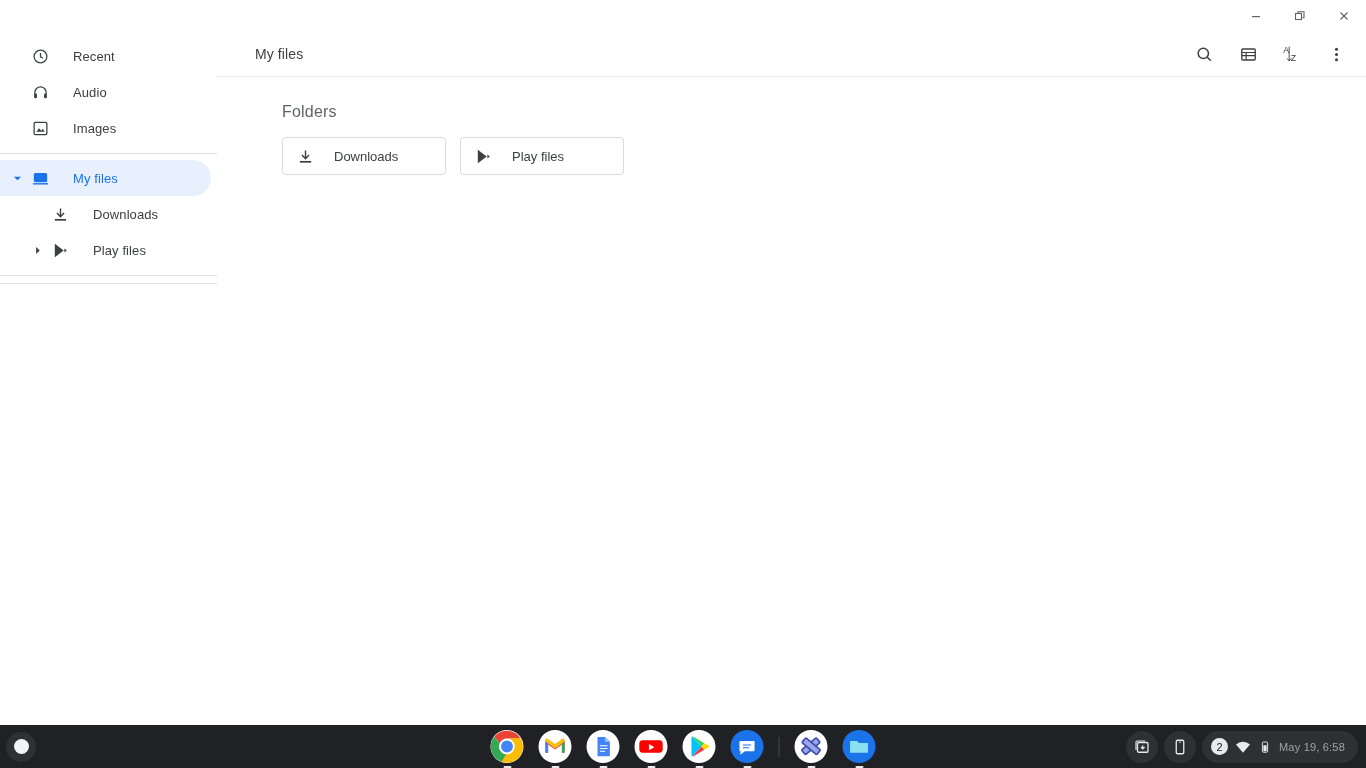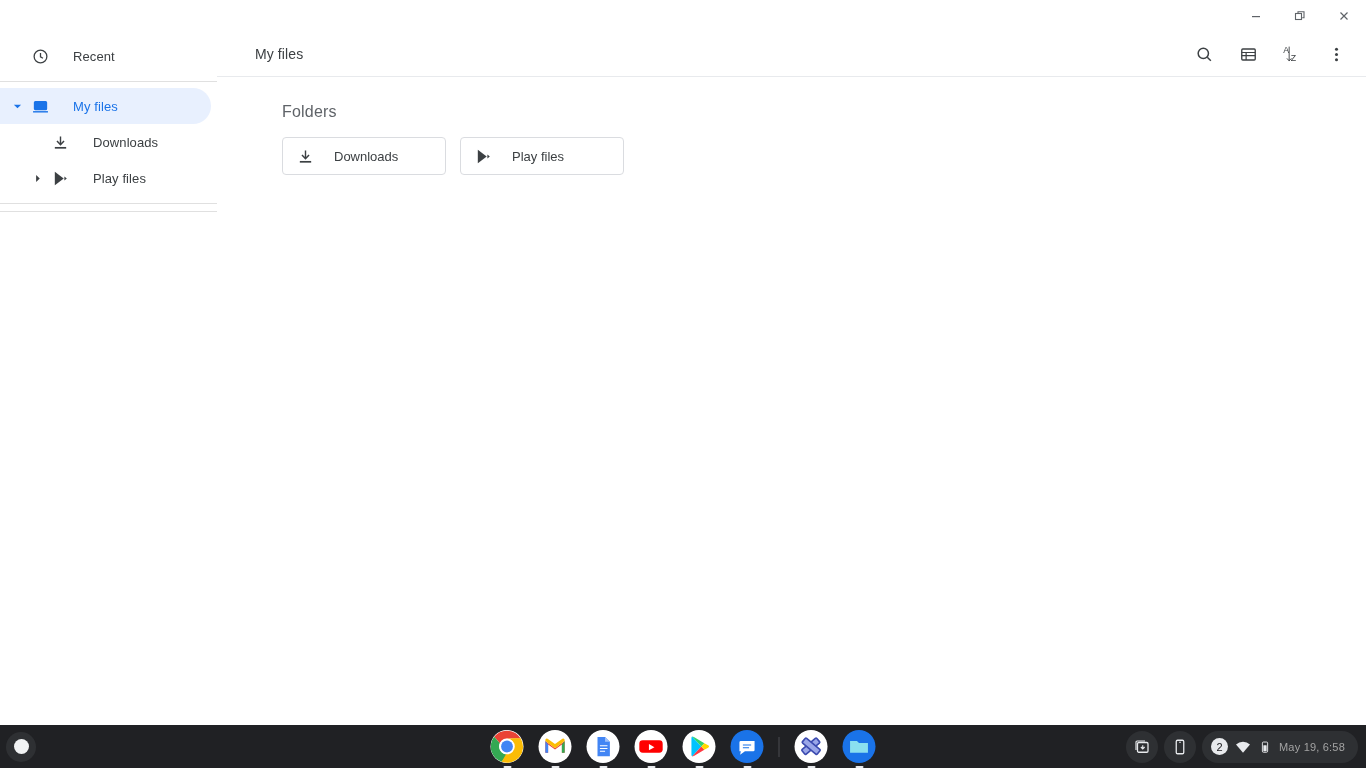--- a/index.html
+++ b/index.html
@@ -161,21 +161,42 @@
         <span class="twisty spacer"></span>
         <span class="nav-icon">
           <svg width="17" height="17" viewBox="0 0 24 24" fill="none" stroke="#3c4043" stroke-width="1.8">
               <circle cx="12" cy="12" r="9"></circle>
               <path d="M12 7v5.5l3.5 2"></path>
             </svg>
         </span>
         <span class="nav-label">Recent</span>
       </div>
 
-
+      <div class="nav-item plain">
+        <span class="twisty spacer"></span>
+        <span class="nav-icon">
+          <svg width="17" height="17" viewBox="0 0 24 24" fill="none" stroke="#3c4043" stroke-width="1.8">
+              <path d="M4 14v-2a8 8 0 0116 0v2"></path>
+              <rect x="3" y="13.5" width="4" height="6.5" rx="1.4" fill="#3c4043" stroke="none"></rect>
+              <rect x="17" y="13.5" width="4" height="6.5" rx="1.4" fill="#3c4043" stroke="none"></rect>
+            </svg>
+        </span>
+        <span class="nav-label">Audio</span>
+      </div>
+
+      <div class="nav-item plain">
+        <span class="twisty spacer"></span>
+        <span class="nav-icon">
+          <svg width="17" height="17" viewBox="0 0 24 24" fill="none" stroke="#3c4043" stroke-width="1.8">
+              <rect x="3" y="3.5" width="18" height="17" rx="1.6"></rect>
+              <path d="M6 16.5l4-5 3 3.5 2.2-2.5L18 16.5z" fill="#3c4043" stroke="none"></path>
+            </svg>
+        </span>
+        <span class="nav-label">Images</span>
+      </div>
 
     </div>
 
     <div class="sb-divider"></div>
 
     <div>
       <div class="nav-item selected top-level">
         <span class="twisty">
           <svg width="9" height="9" viewBox="0 0 10 10">
               <path d="M1 3l4 4 4-4z" fill="#1a73e8"></path>

